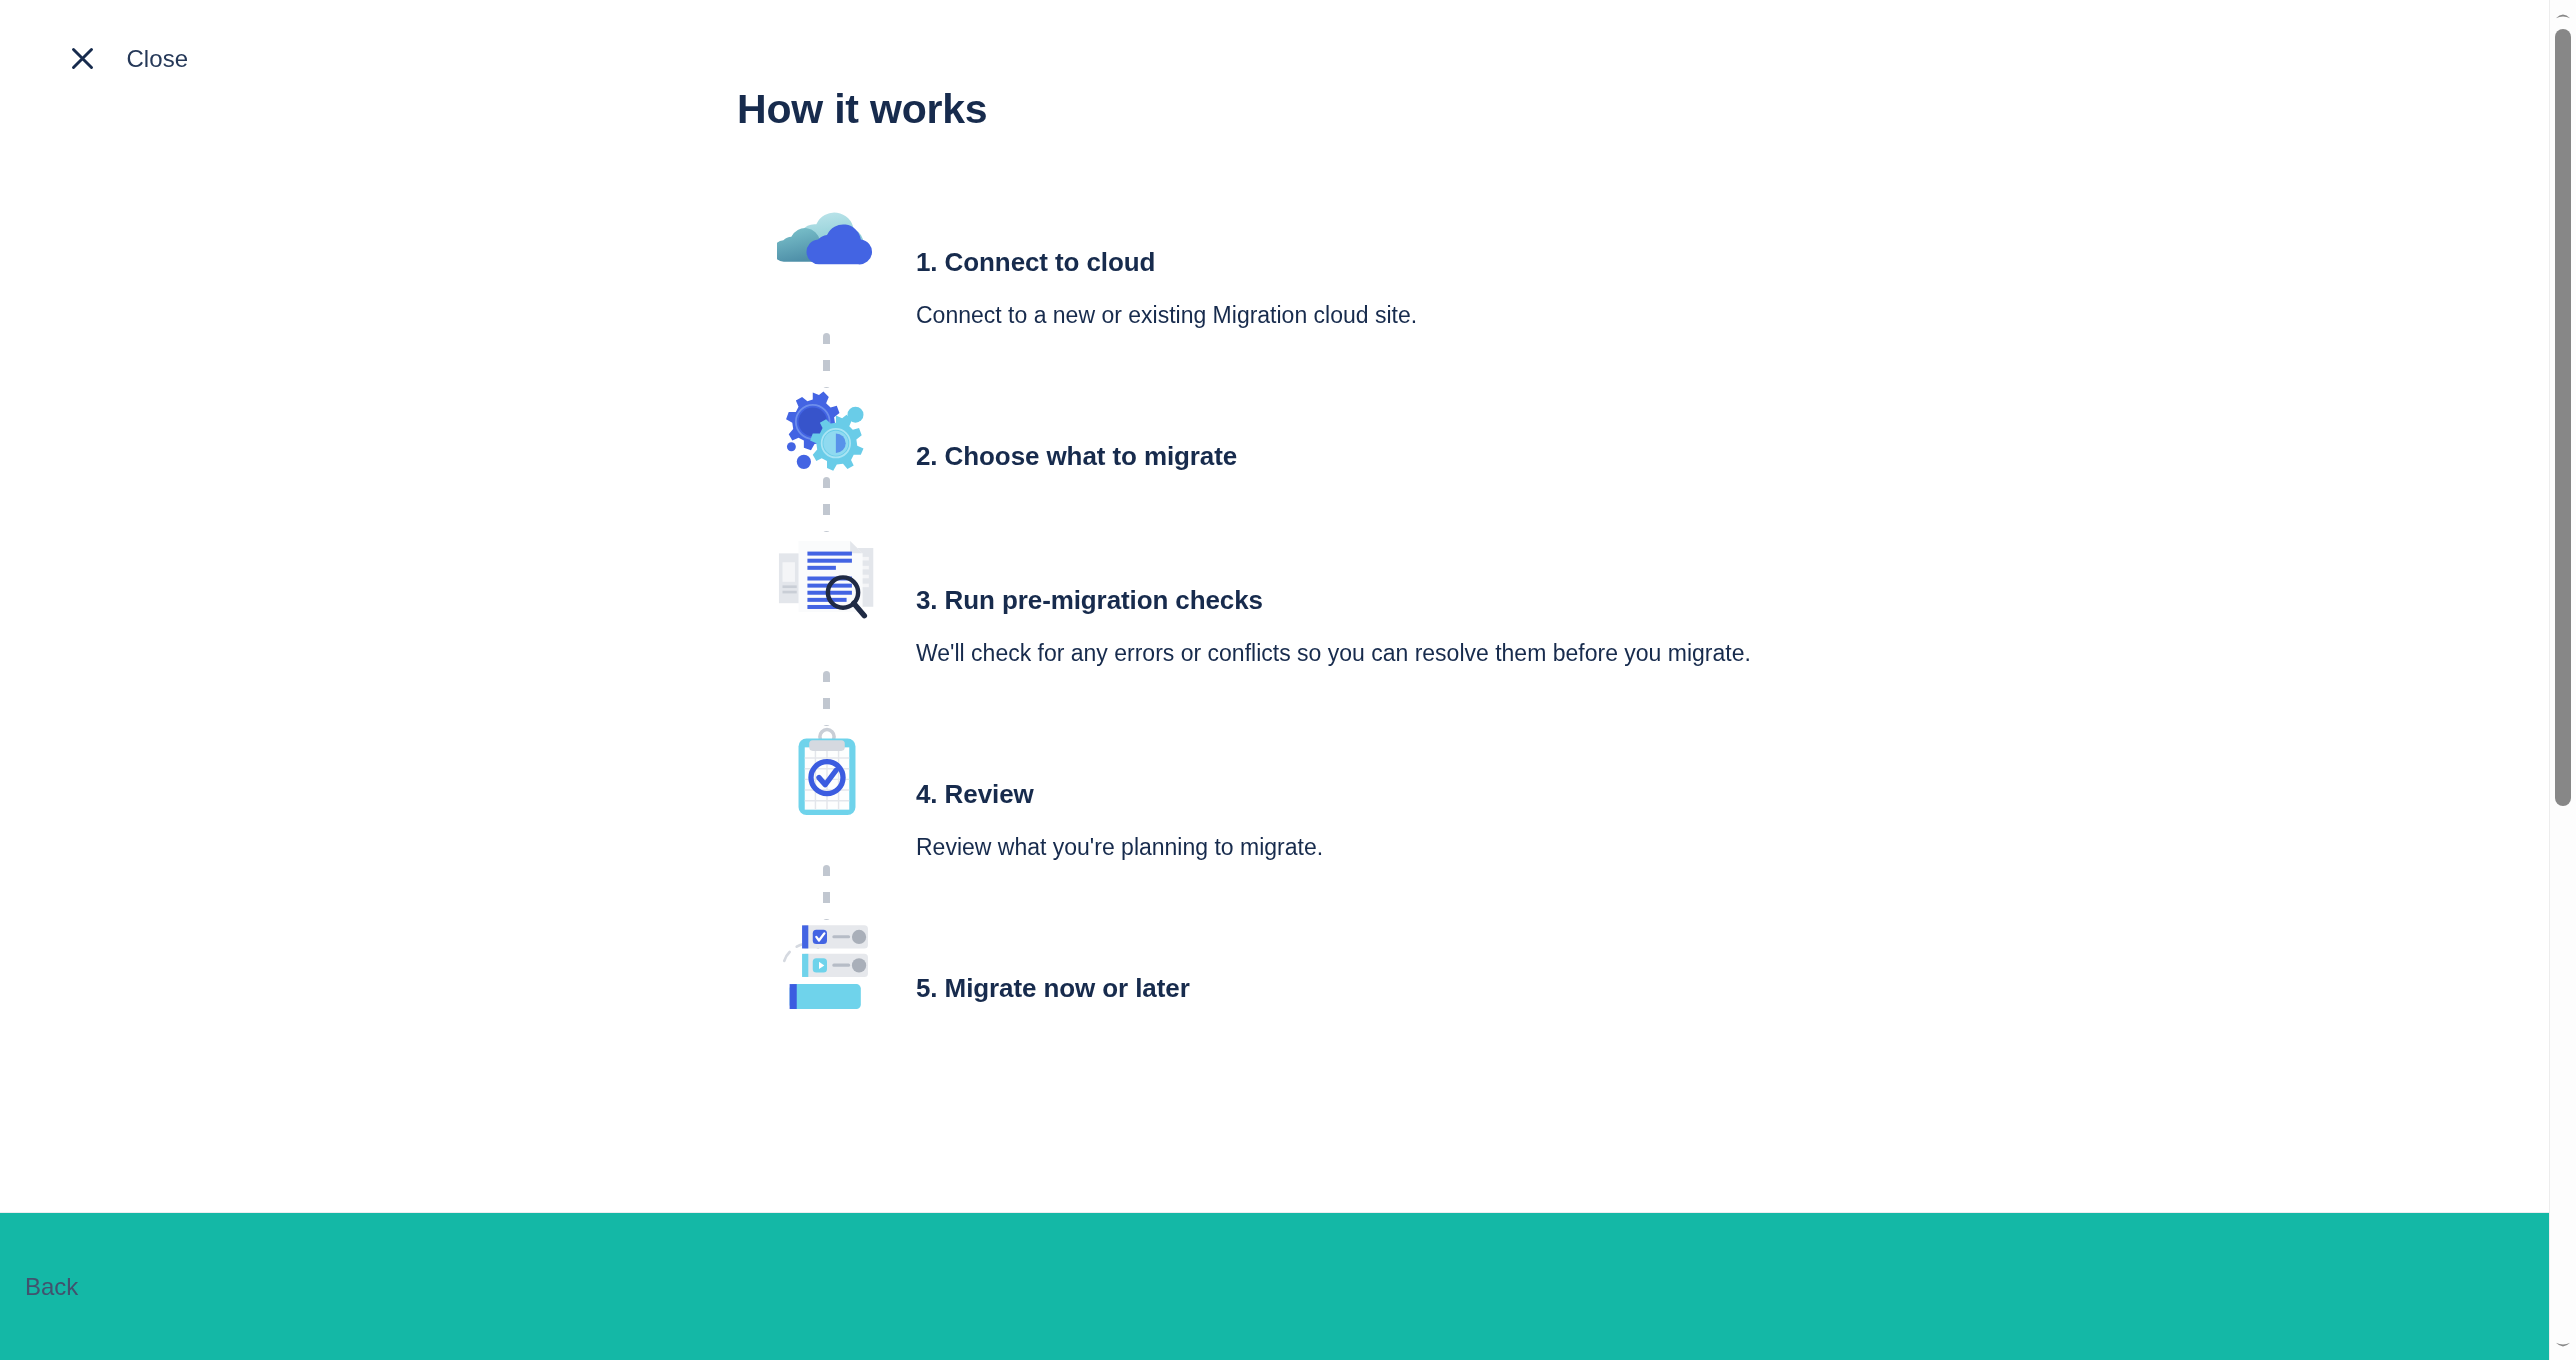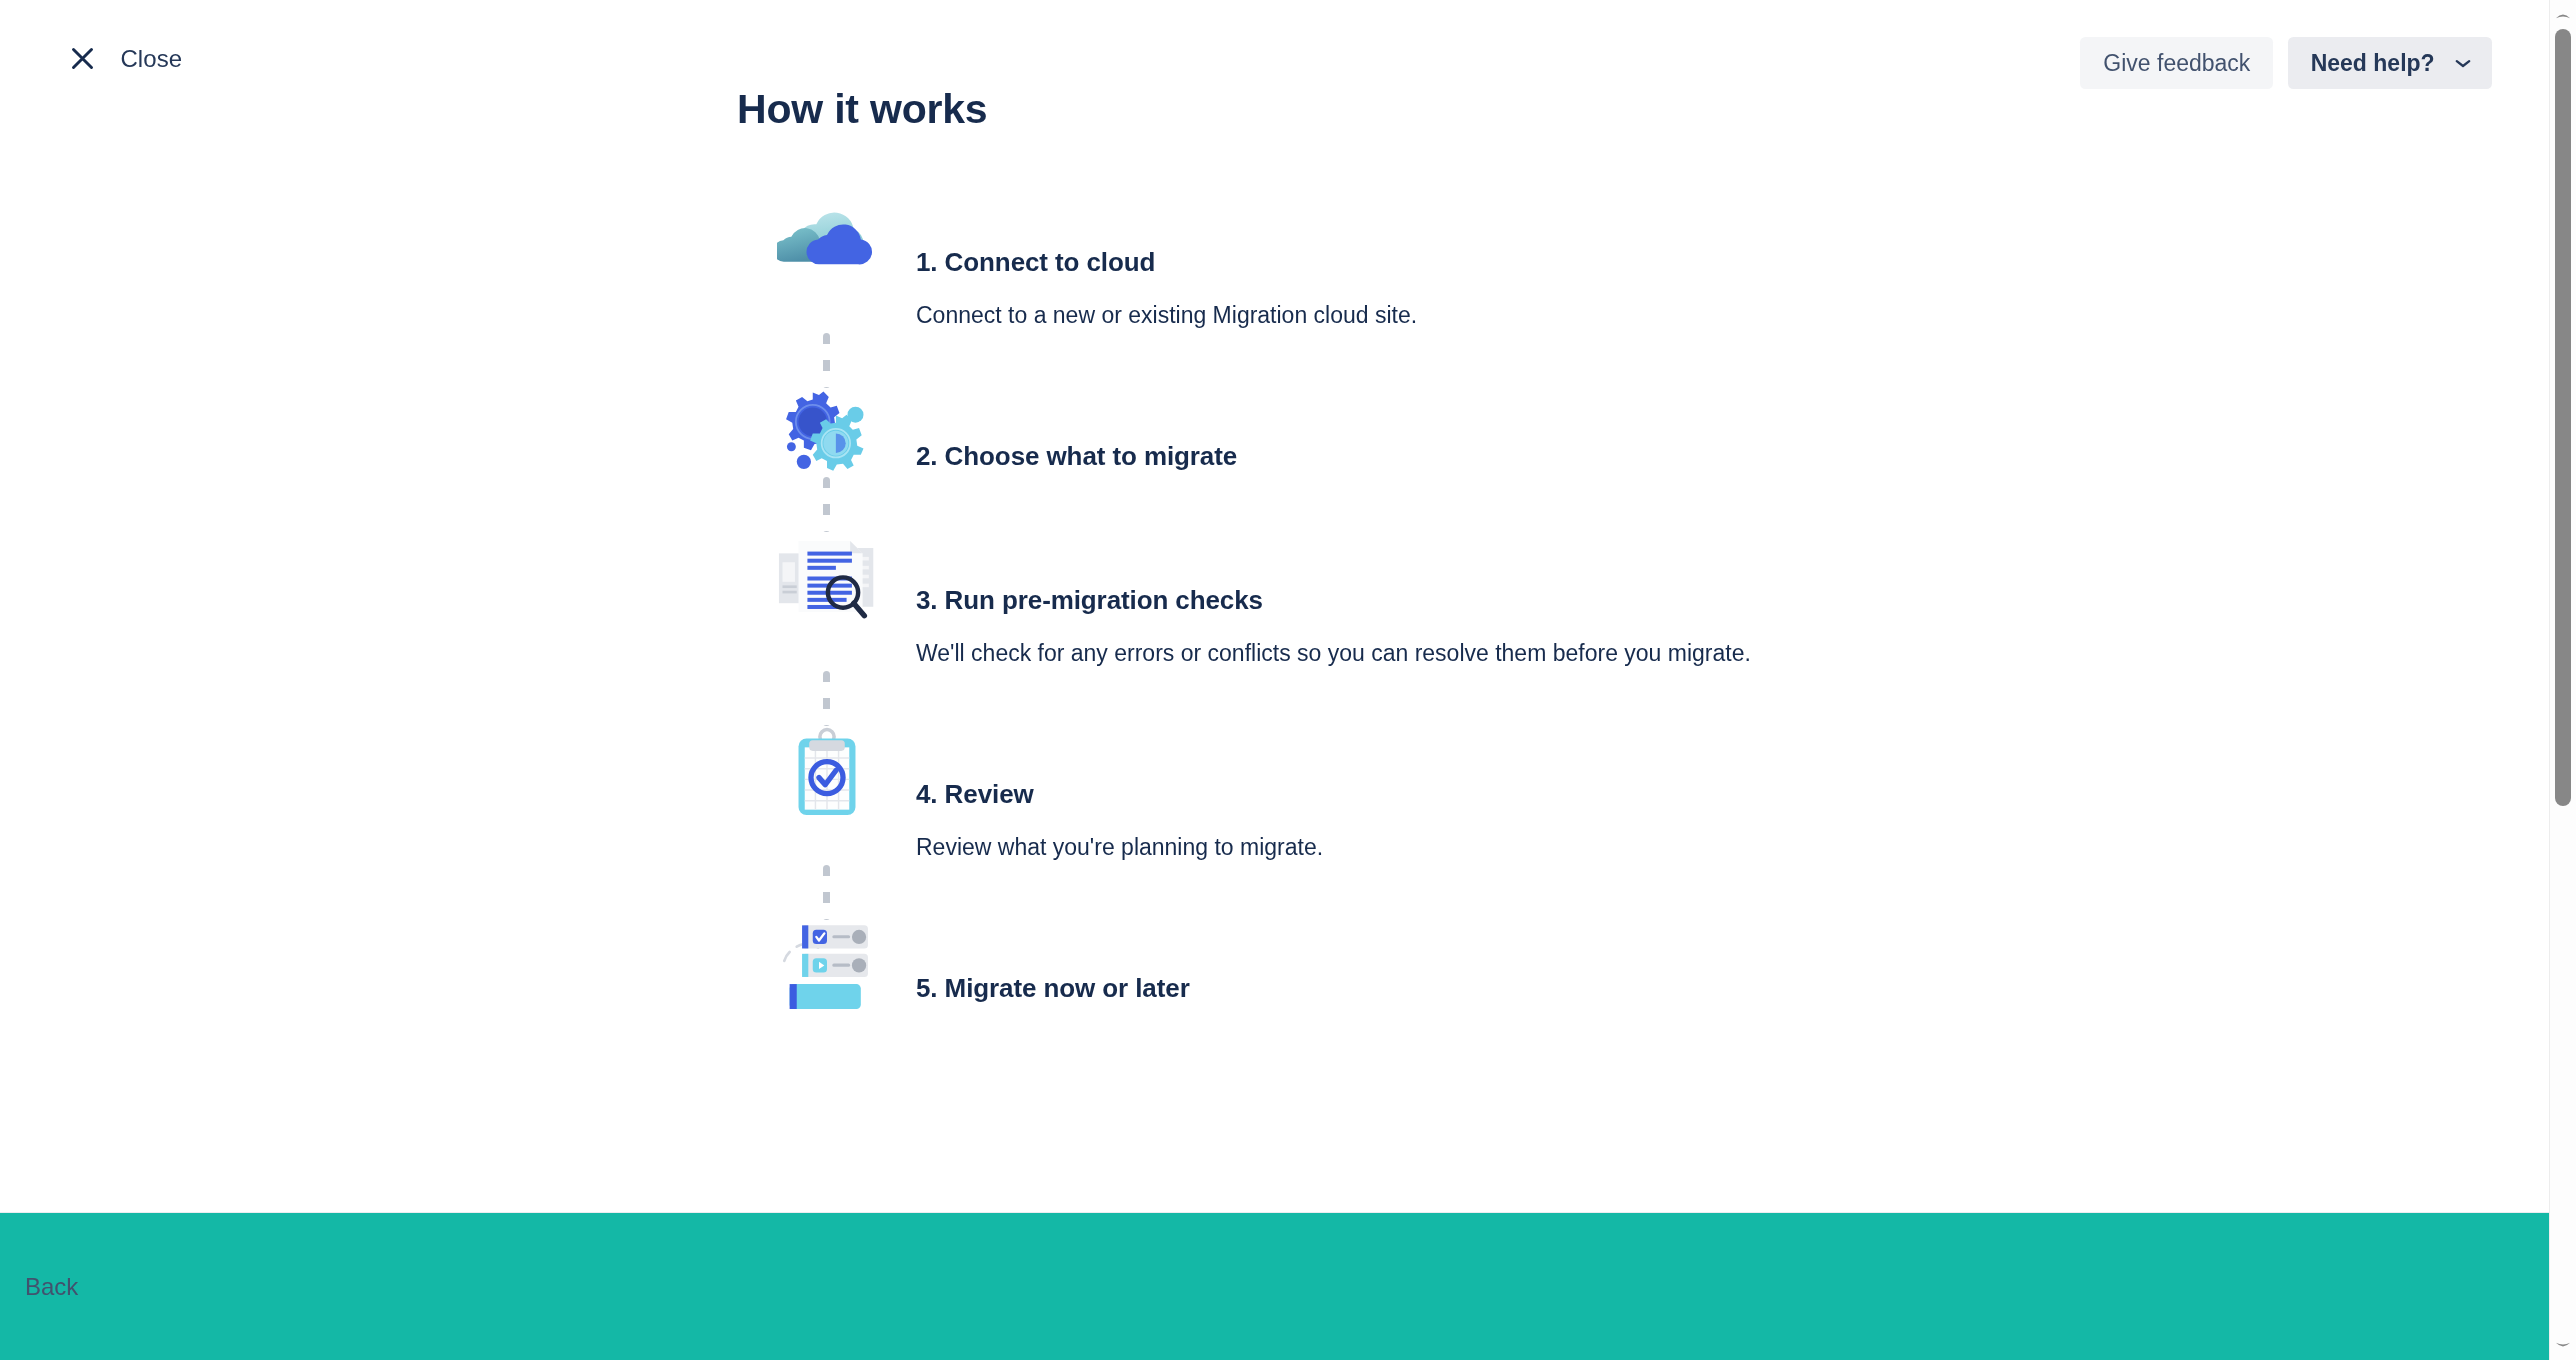--- a/index.html
+++ b/index.html
@@ -29,21 +29,21 @@
     overflow: hidden;
     background: #ffffff;
   }
 
   
   .close-btn {
     position: absolute;
     left: 64px; top: 41px;
     display: flex;
     align-items: center;
-    gap: 24px;
+    gap: 30px;
     cursor: pointer;
     background: transparent;
     border: none;
     padding: 3.6px 5.4px;
     border-radius: 3.6px;
   }
   .close-icon { width: 27px; height: 27px; display:block; }
   .close-label {
     font-size: 24px;
     color: #253858;
@@ -245,33 +245,20 @@
 
     <button class="close-btn">
       <span class="close-icon-wrap">
         <svg class="close-icon" viewBox="0 0 24 24" aria-hidden="true">
           <path d="M4 4 L20 20 M20 4 L4 20" stroke="#172B4D" stroke-width="2.6" stroke-linecap="round" fill="none"></path>
         </svg>
       </span>
       <span class="close-label">Close</span>
     </button>
 
-    <div class="top-right">
-      <button class="btn-subtle">
-        <span>Give feedback</span>
-      </button>
-      <button class="btn-subtle btn-help">
-        <span>Need help?</span>
-        <span>
-          <svg class="chev" viewBox="0 0 20 12" aria-hidden="true">
-            <path d="M3 3.5 L10 9 L17 3.5" stroke="#253858" stroke-width="2.6" fill="none" stroke-linecap="round" stroke-linejoin="round"></path>
-          </svg>
-        </span>
-      </button>
-    </div>
 
     <div class="content">
 
       <h1 class="page-title">How it works</h1>
 
 
       <div class="steps">
 
         <div class="step">
           <div class="step-icon-col">

